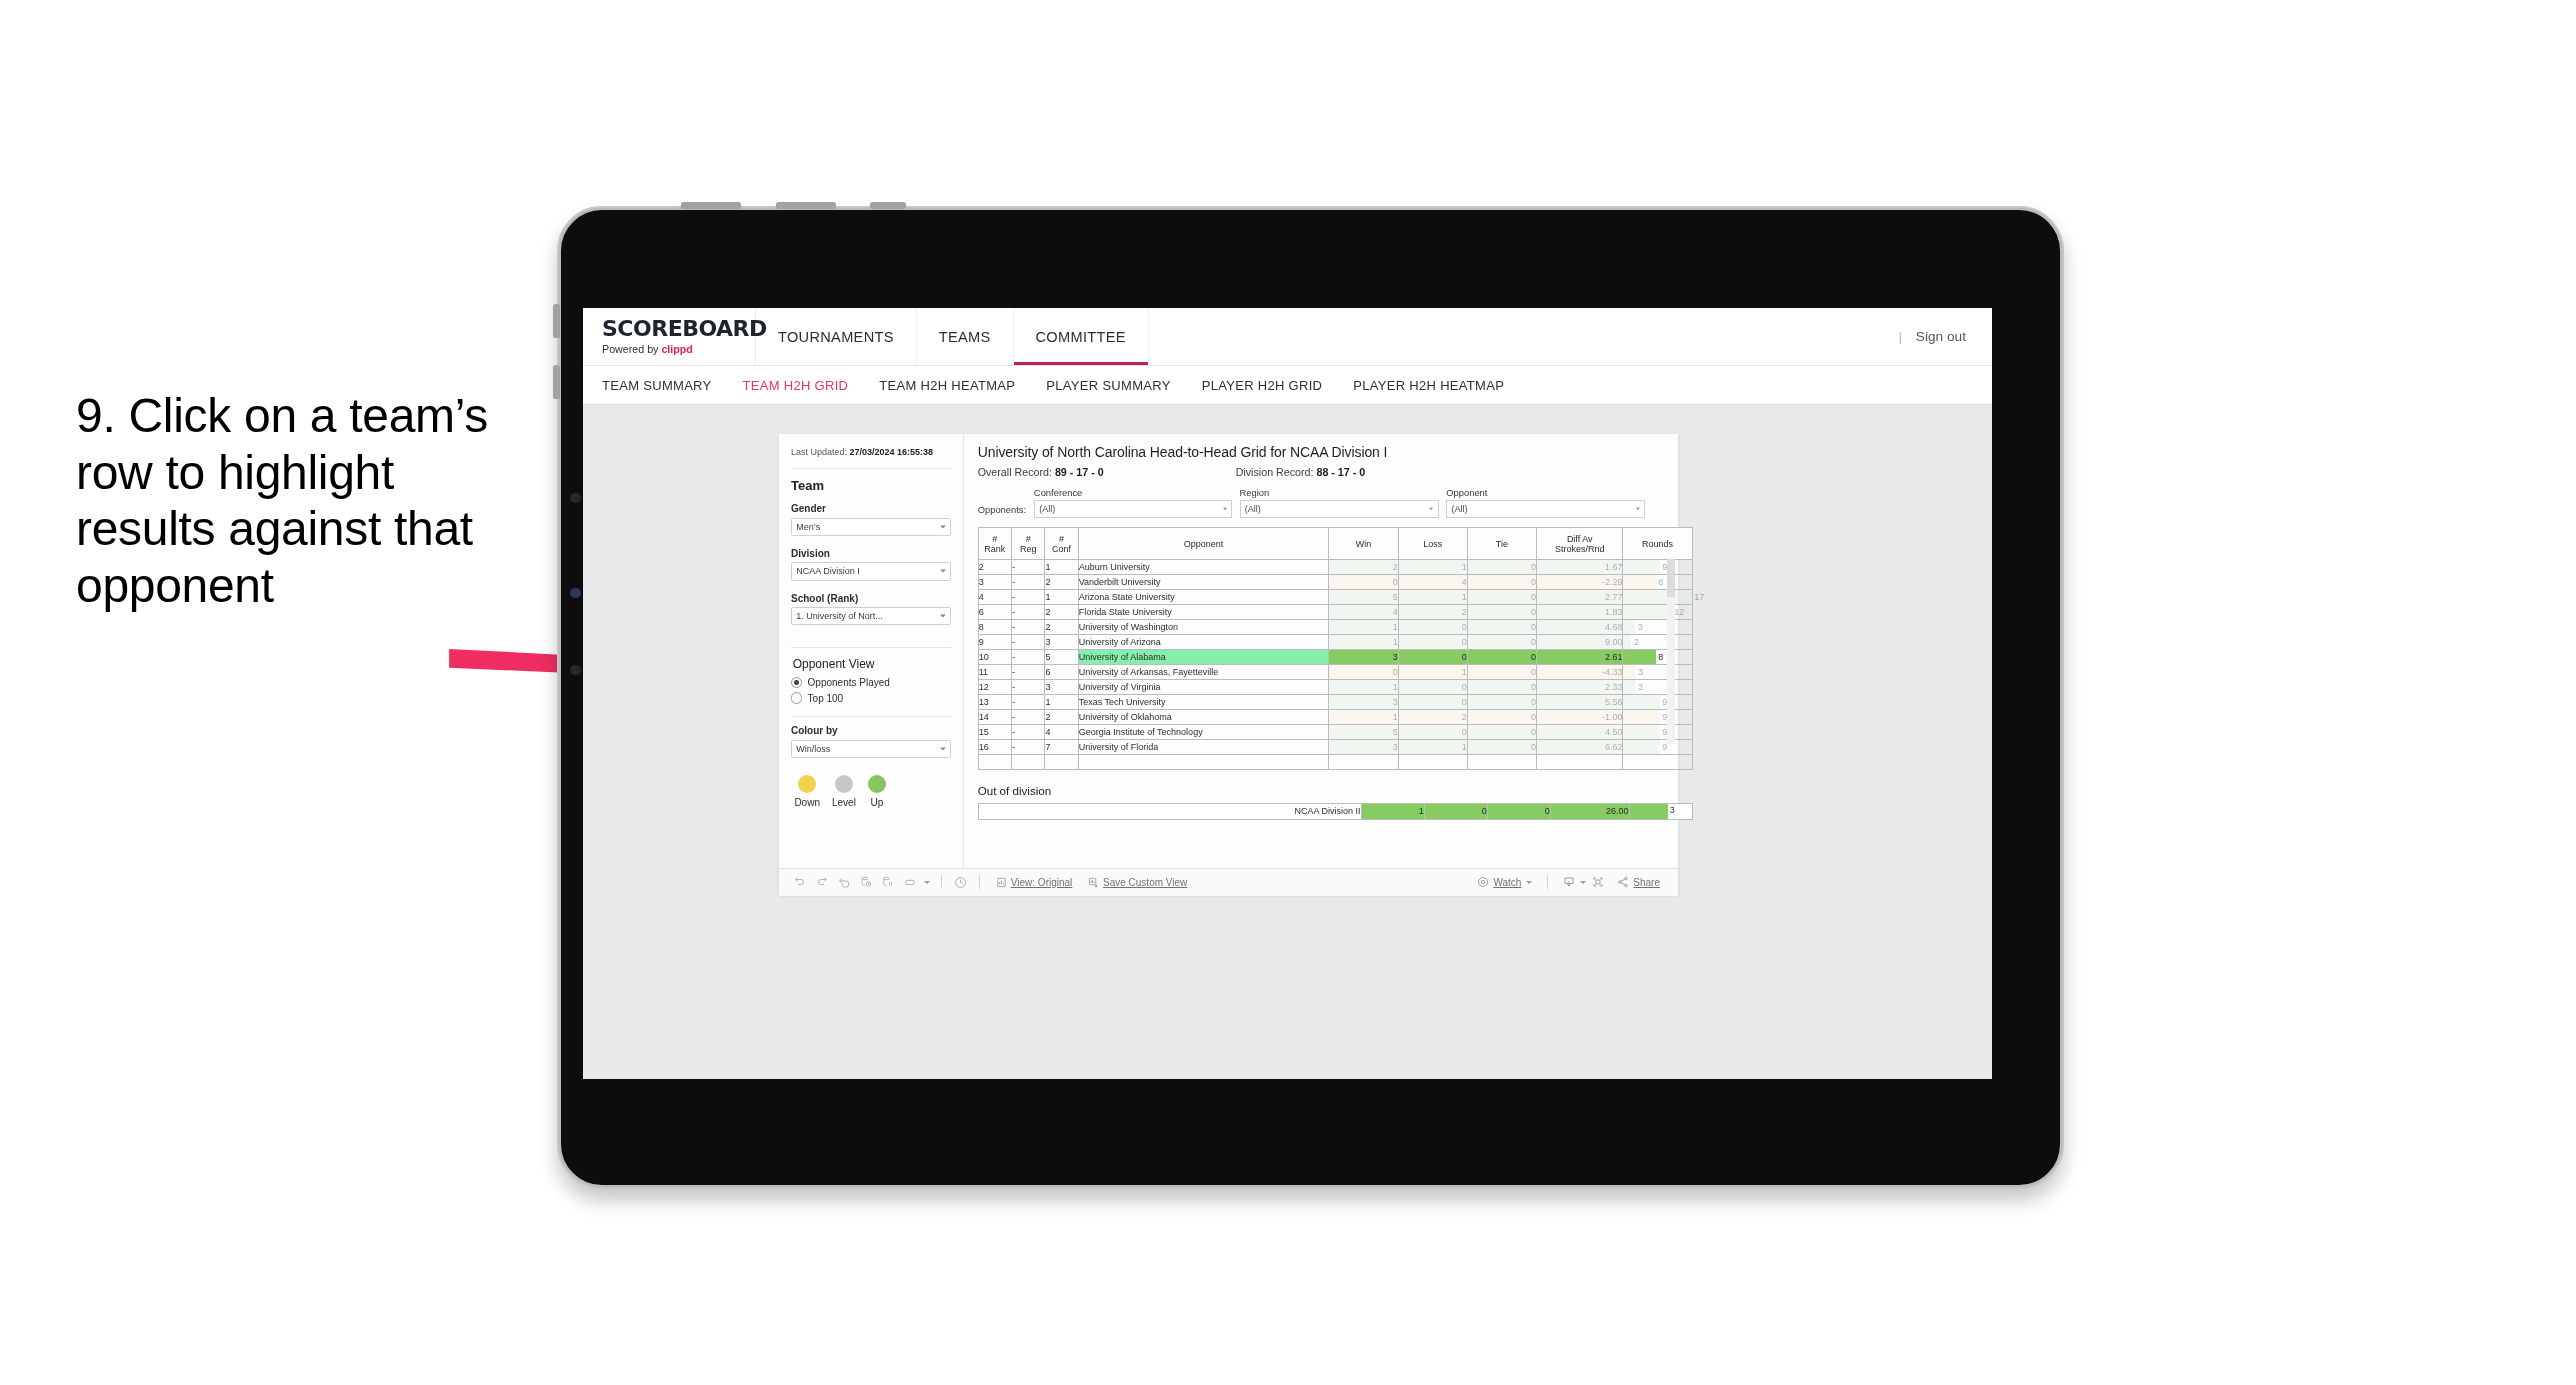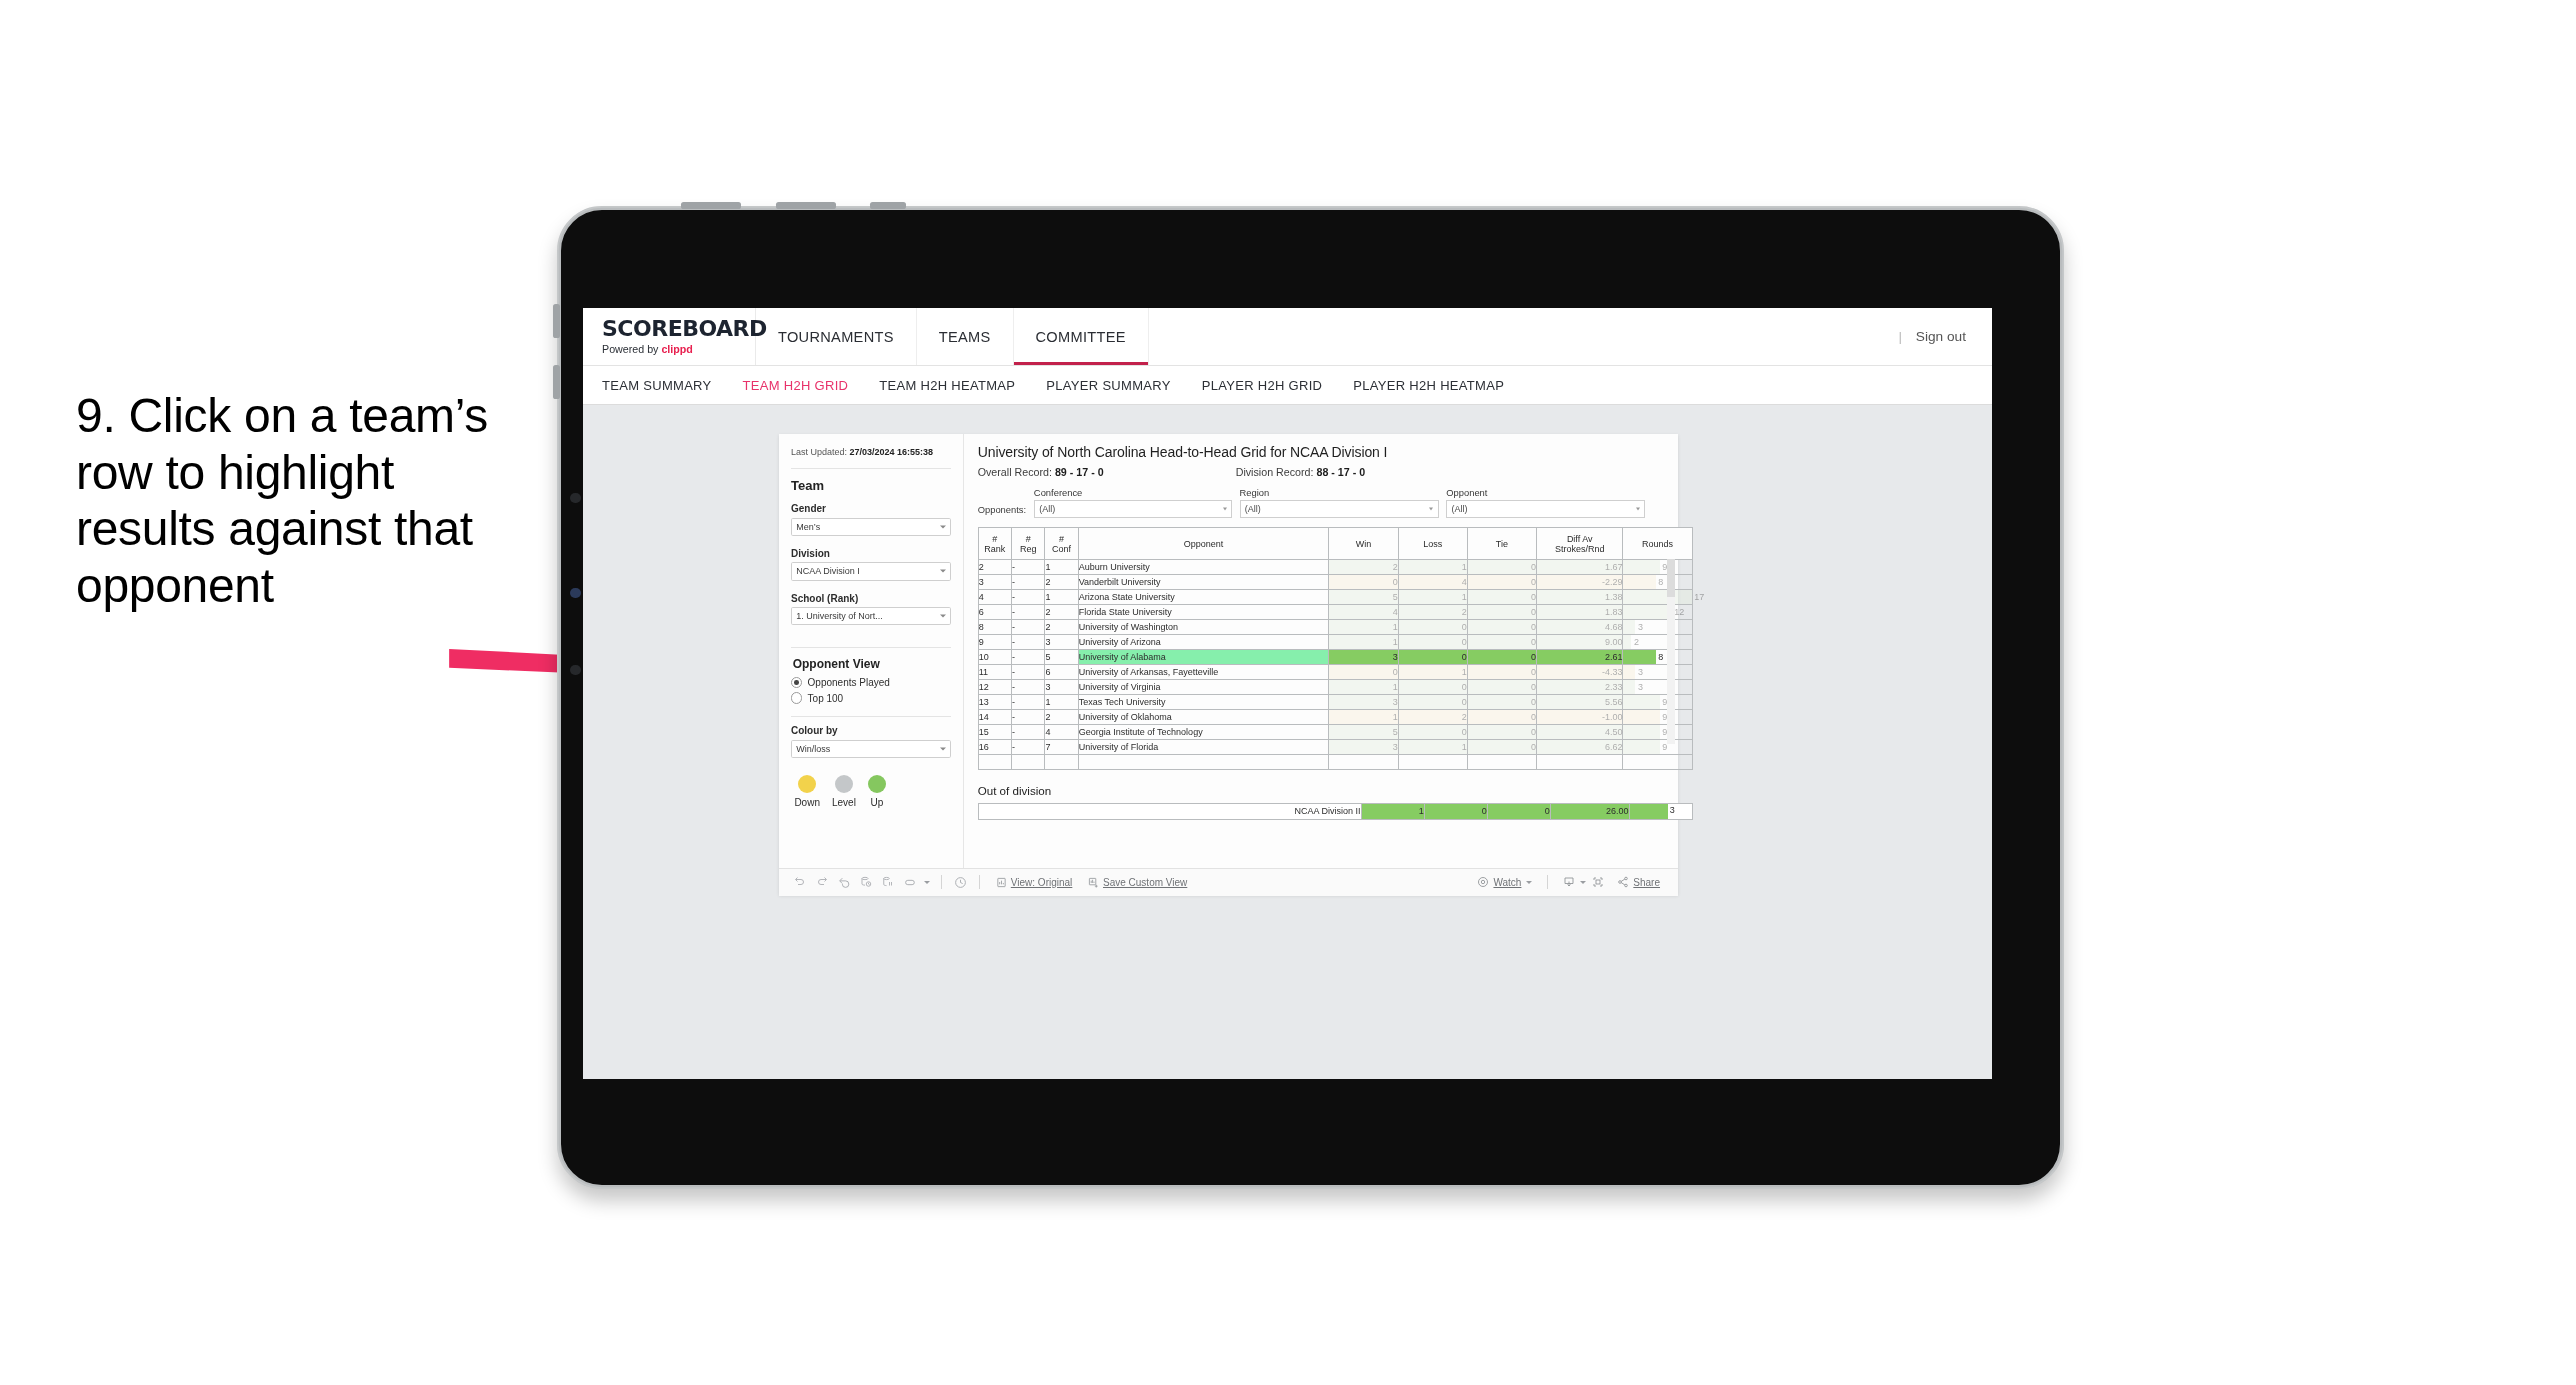--- a/index.html
+++ b/index.html
@@ -124,21 +124,21 @@
   .select {
     position:relative; height:16.3px; border:0.9px solid #cfcfcf; background:#fff;
     border-radius:1.7px; display:flex; align-items:center; padding-left:4.3px;
     font-size:9px; color:#3a3a3a;
   }
   .select .chev {
     position:absolute; right:4.3px; top:50%; transform:translateY(-50%);
     width:0;height:0;border-left:3px solid transparent;border-right:3px solid transparent;
     border-top:3.9px solid #8a8a8a;
   }
-  .opv-title { font-size:12px; font-weight:700; color:#232323; margin: 3.4px 0 6px 1.7px;}
+  .opv-title { font-size:12px; font-weight:400; color:#232323; margin: 3.4px 0 6px 1.7px;}
   .radio-row { display:flex; align-items:center; gap:5.2px; margin-bottom:4.3px; font-size:10px; color:#2f2f2f; }
   .radio {
     width:9.4px;height:9.4px;border-radius:50%;border:1.1px solid #9a9a9a; background:#fff;
     display:flex; align-items:center; justify-content:center; flex:0 0 auto;
   }
   .radio.on::after { content:""; width:4.7px;height:4.7px;border-radius:50%;background:#444; }
   .legend { display:flex; gap:12px; margin-top: 17px; padding-left:3.4px; }
   .legend-col { display:flex; flex-direction:column; align-items:center; gap:4.3px; }
   .dot { width:18px;height:18px;border-radius:50%; }
   .legend-lab { font-size:10px; color:#2b2b2b; }
@@ -404,21 +404,21 @@
                         <td class="rounds-cell faded"><span class="roundbar y" style="width: 47.0588%;"></span><span class="roundtxt" style="margin-left: 47.0588%;">8</span></td>
                       </tr>
                       <tr>
                         <td class="tleft">4</td>
                         <td class="tleft">-</td>
                         <td class="tleft">1</td>
                         <td class="tleft">Arizona State University</td>
                         <td class="tnum cell-green faded">5</td>
                         <td class="tnum cell-green faded">1</td>
                         <td class="tnum cell-green faded">0</td>
-                        <td class="tnum cell-green faded">1.38</td>
+                        <td class="tnum cell-green faded">2.77</td>
                         <td class="rounds-cell faded"><span class="roundbar" style="width: 100%;"></span><span class="roundtxt" style="margin-left: 100%;">17</span></td>
                       </tr>
                       <tr>
                         <td class="tleft">6</td>
                         <td class="tleft">-</td>
                         <td class="tleft">2</td>
                         <td class="tleft">Florida State University</td>
                         <td class="tnum cell-green faded">4</td>
                         <td class="tnum cell-green faded">2</td>
                         <td class="tnum cell-green faded">0</td>

